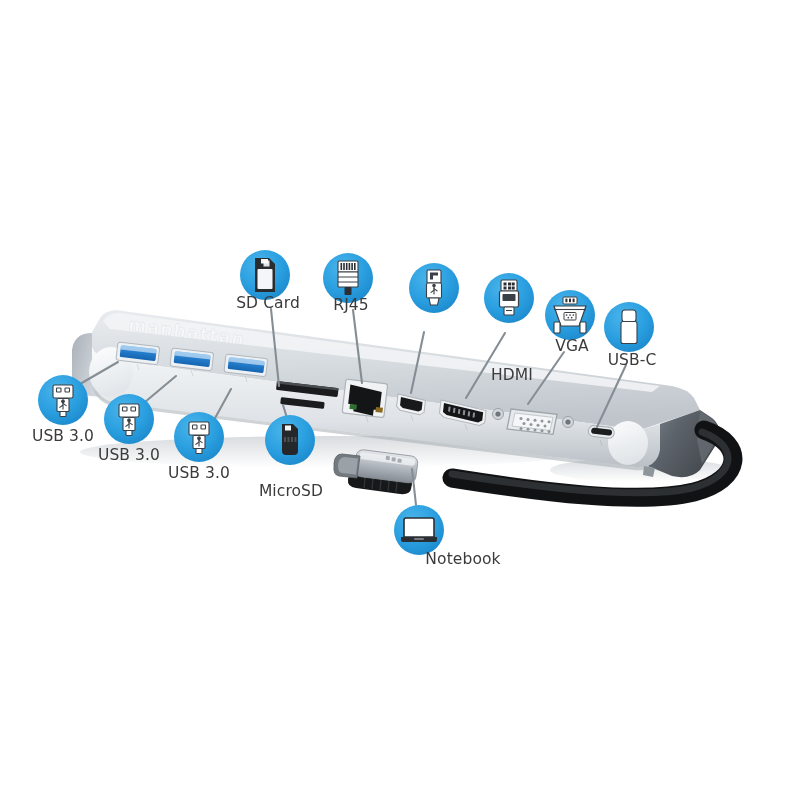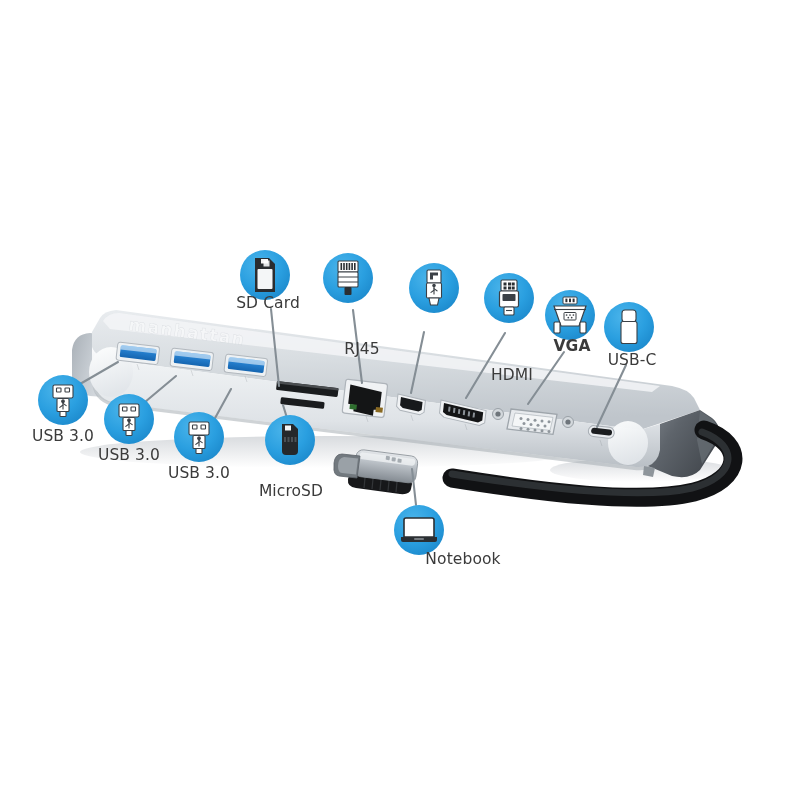--- a/index.html
+++ b/index.html
@@ -450,24 +450,24 @@
   <div class="callout-label" style="left:63px; top:428px;">USB 3.0</div>
 
   <div class="callout-label" style="left:129px; top:447px;">USB 3.0</div>
 
   <div class="callout-label" style="left:199px; top:465px;">USB 3.0</div>
 
   <div class="callout-label" style="left:268px; top:295px;">SD Card</div>
 
   <div class="callout-label" style="left:291px; top:468px;margin-top:15px;">MicroSD</div>
 
-  <div class="callout-label" style="left:362px; top:297px;margin-top:44px;">RJ45</div>
+  <div class="callout-label" style="left:351px; top:297px;">RJ45</div>
 
 
   <div class="callout-label" style="left:512px; top:319px;margin-top:48px;">HDMI</div>
 
-  <div class="callout-label" style="left:572px; top:338px;font-weight:bold;">VGA</div>
+  <div class="callout-label" style="left:572px; top:338px;">VGA</div>
 
   <div class="callout-label" style="left:632px; top:352px;">USB-C</div>
 
   <div class="callout-label" style="left:419px; top:551px;margin-left:44px;">Notebook</div>
 
 </div>
 
 </body></html>

